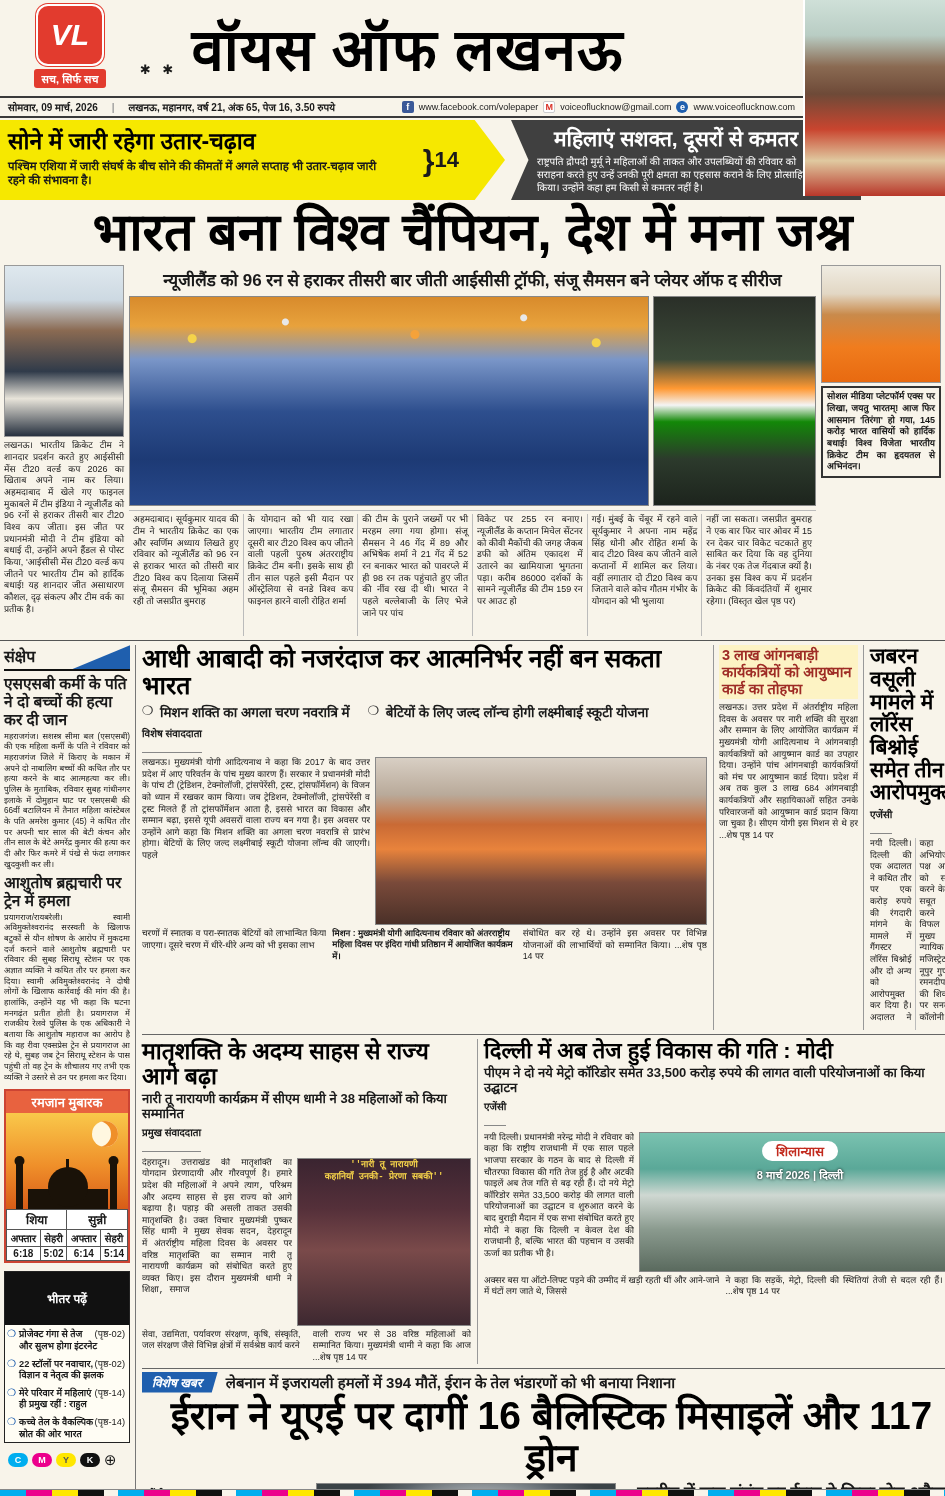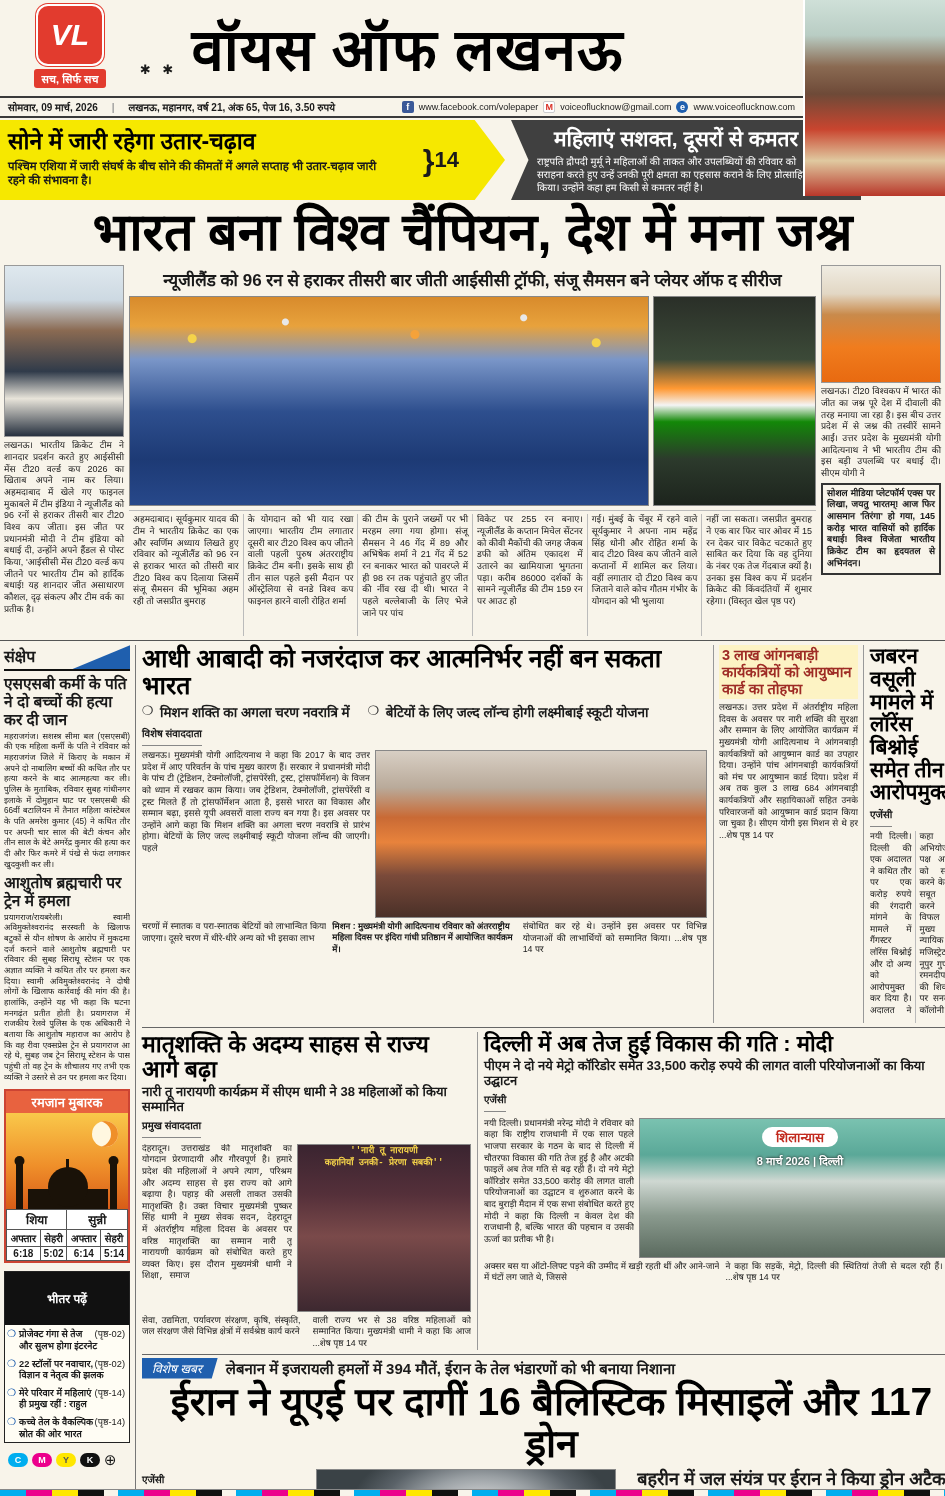--- a/index.html
+++ b/index.html
@@ -89,21 +89,21 @@
   .inside-item { font-size:9.3px; font-weight:bold; line-height:1.25; padding:4px 4px 2px 14px; position:relative; }
   .inside-item::before { content:"❍"; position:absolute; left:2px; top:3px; color:#1f5fae; font-size:10px; }
   .inside-item .pg { float:right; font-weight:normal; }
   .cmyk-letters { display:flex; gap:4px; align-items:center; margin:10px 0 0 4px; }
   .cl { width:20px; height:14px; border-radius:8px; color:#fff; font-size:9px; font-weight:bold; text-align:center; line-height:14px; }
   .cl.c{background:#00aeef;} .cl.m{background:#ec008c;} .cl.y{background:#ffe700;color:#555;} .cl.k{background:#111;}
   .regcross { font-size:15px; line-height:14px; }
 
   
   .story-h1 { font-weight:900; color:#000; line-height:1.08; }
-  .byline { font-size:10px; font-weight:bold; border-bottom:1px solid #888; display:inline-block; padding-bottom:5px; margin:3px 0 4px; }
+  .byline { font-size:10px; font-weight:bold; border-bottom:1px solid #888; display:inline-block; padding-bottom:12px; margin:3px 0 4px; }
   .bodytxt { font-size:8.8px; line-height:1.32; text-align:justify; overflow:hidden; }
 
   
   .bandA { display:flex; border-bottom:1.5px solid #666; padding-bottom:4px; }
   .missionWrap { width:572px; flex:none; border-right:1px solid #999; padding-right:6px; }
   .mission-h { font-size:25px; }
   .bullets { display:flex; gap:18px; margin:4px 0 2px; }
   .bullets span { font-size:13.5px; font-weight:900; position:relative; padding-left:18px; }
   .bullets span::before { content:"❍"; position:absolute; left:0; top:0; font-size:13px; color:#333; }
   .mission-body { display:flex; gap:5px; }
@@ -138,21 +138,21 @@
   .delhi-photo { flex:1; height:140px; border:1px solid #888; position:relative;
      background:linear-gradient(180deg,#7ac2b0 0%,#5aa898 26%,#cfd8d2 45%,#8a9a8e 70%,#5a6a5e 100%); }
   .shil-banner { position:absolute; top:8px; left:50%; transform:translateX(-50%); background:#fff; color:#c22a1e; font-weight:900; font-size:13px; padding:1px 14px; border-radius:10px; }
   .shil-date { position:absolute; top:34px; left:0; right:0; text-align:center; color:#fff; font-weight:bold; font-size:11px; text-shadow:0 0 3px #000; }
   .delhi-frags { display:flex; gap:6px; margin-top:3px; }
   .delhi-frags div { flex:1; }
 
   
   .bandC { padding-top:3px; }
   .strapline { display:flex; align-items:center; gap:8px; }
-  .vk-label { background:#1f5fae; color:#fff; font-style:italic; font-weight:normal; font-size:12px; padding:2px 16px 2px 10px; clip-path:polygon(0 0,100% 0,92% 100%,0 100%); }
+  .vk-label { background:#1f5fae; color:#fff; font-style:italic; font-weight:bold; font-size:12px; padding:2px 16px 2px 10px; clip-path:polygon(0 0,100% 0,92% 100%,0 100%); }
   .strap-txt { font-size:15px; font-weight:900; }
   .iran-h { font-size:39px; text-align:center; margin:2px 0 4px; }
   .iran-row { display:flex; gap:6px; }
   .iran-c1 { width:168px; flex:none; }
   .smoke1 { width:300px; flex:none; height:128px; border:1px solid #888;
      background:radial-gradient(ellipse 130px 70px at 55% 30%,#e8e8e8 0%,#9aa0a4 45%,#5a6268 75%,#3a4246 100%); }
   .bah-wrap { flex:1; }
   .bah-h { font-size:18px; font-weight:900; text-align:center; line-height:1.15; margin-bottom:2px; }
   .bah-row { display:flex; gap:5px; }
   .bah-c1 { width:158px; }
@@ -219,21 +219,20 @@
         <div class="lead-col">अहमदाबाद। सूर्यकुमार यादव की टीम ने भारतीय क्रिकेट का एक और स्वर्णिम अध्याय लिखते हुए रविवार को न्यूजीलैंड को 96 रन से हराकर भारत को तीसरी बार टी20 विश्व कप दिलाया जिसमें संजू सैमसन की भूमिका अहम रही तो जसप्रीत बुमराह</div>
         <div class="lead-col">के योगदान को भी याद रखा जाएगा। भारतीय टीम लगातार दूसरी बार टी20 विश्व कप जीतने वाली पहली पुरुष अंतरराष्ट्रीय क्रिकेट टीम बनी। इसके साथ ही तीन साल पहले इसी मैदान पर ऑस्ट्रेलिया से वनडे विश्व कप फाइनल हारने वाली रोहित शर्मा</div>
         <div class="lead-col">की टीम के पुराने जख्मों पर भी मरहम लगा गया होगा। संजू सैमसन ने 46 गेंद में 89 और अभिषेक शर्मा ने 21 गेंद में 52 रन बनाकर भारत को पावरप्ले में ही 98 रन तक पहुंचाते हुए जीत की नींव रख दी थी। भारत ने पहले बल्लेबाजी के लिए भेजे जाने पर पांच</div>
         <div class="lead-col">विकेट पर 255 रन बनाए। न्यूजीलैंड के कप्तान मिचेल सेंटनर को कीवी मैकोंची की जगह जैकब डफी को अंतिम एकादश में उतारने का खामियाजा भुगतना पड़ा। करीब 86000 दर्शकों के सामने न्यूजीलैंड की टीम 159 रन पर आउट हो</div>
         <div class="lead-col">गई। मुंबई के चेंबूर में रहने वाले सूर्यकुमार ने अपना नाम महेंद्र सिंह धोनी और रोहित शर्मा के बाद टी20 विश्व कप जीतने वाले कप्तानों में शामिल कर लिया। वहीं लगातार दो टी20 विश्व कप जिताने वाले कोच गौतम गंभीर के योगदान को भी भुलाया</div>
         <div class="lead-col">नहीं जा सकता। जसप्रीत बुमराह ने एक बार फिर चार ओवर में 15 रन देकर चार विकेट चटकाते हुए साबित कर दिया कि वह दुनिया के नंबर एक तेज गेंदबाज क्यों है। उनका इस विश्व कप में प्रदर्शन क्रिकेट की किंवदंतियों में शुमार रहेगा।   (विस्तृत खेल पृष्ठ पर)</div>
       </div>
     </div>
     <div class="lead-right">
       <div class="portrait yogi-photo"></div>
-      <p class="side-text">लखनऊ। टी20 विश्वकप में भारत की जीत का जश्न पूरे देश में दीवाली की तरह मनाया जा रहा है। इस बीच उत्तर प्रदेश में से जश्न की तस्वीरें सामने आईं। उत्तर प्रदेश के मुख्यमंत्री योगी आदित्यनाथ ने भी भारतीय टीम की इस बड़ी उपलब्धि पर बधाई दी। सीएम योगी ने</p>
       <div class="right-box">सोशल मीडिया प्लेटफॉर्म एक्स पर लिखा, जयतु भारतम्! आज फिर आसमान 'तिरंगा' हो गया, 145 करोड़ भारत वासियों को हार्दिक बधाई! विश्व विजेता भारतीय क्रिकेट टीम का हृदयतल से अभिनंदन।</div>
     </div>
   </div>
 
   <div class="rule"></div>
 
   <div class="low-wrap">
 
     <div class="sidebar">
       <div class="sankshep">

